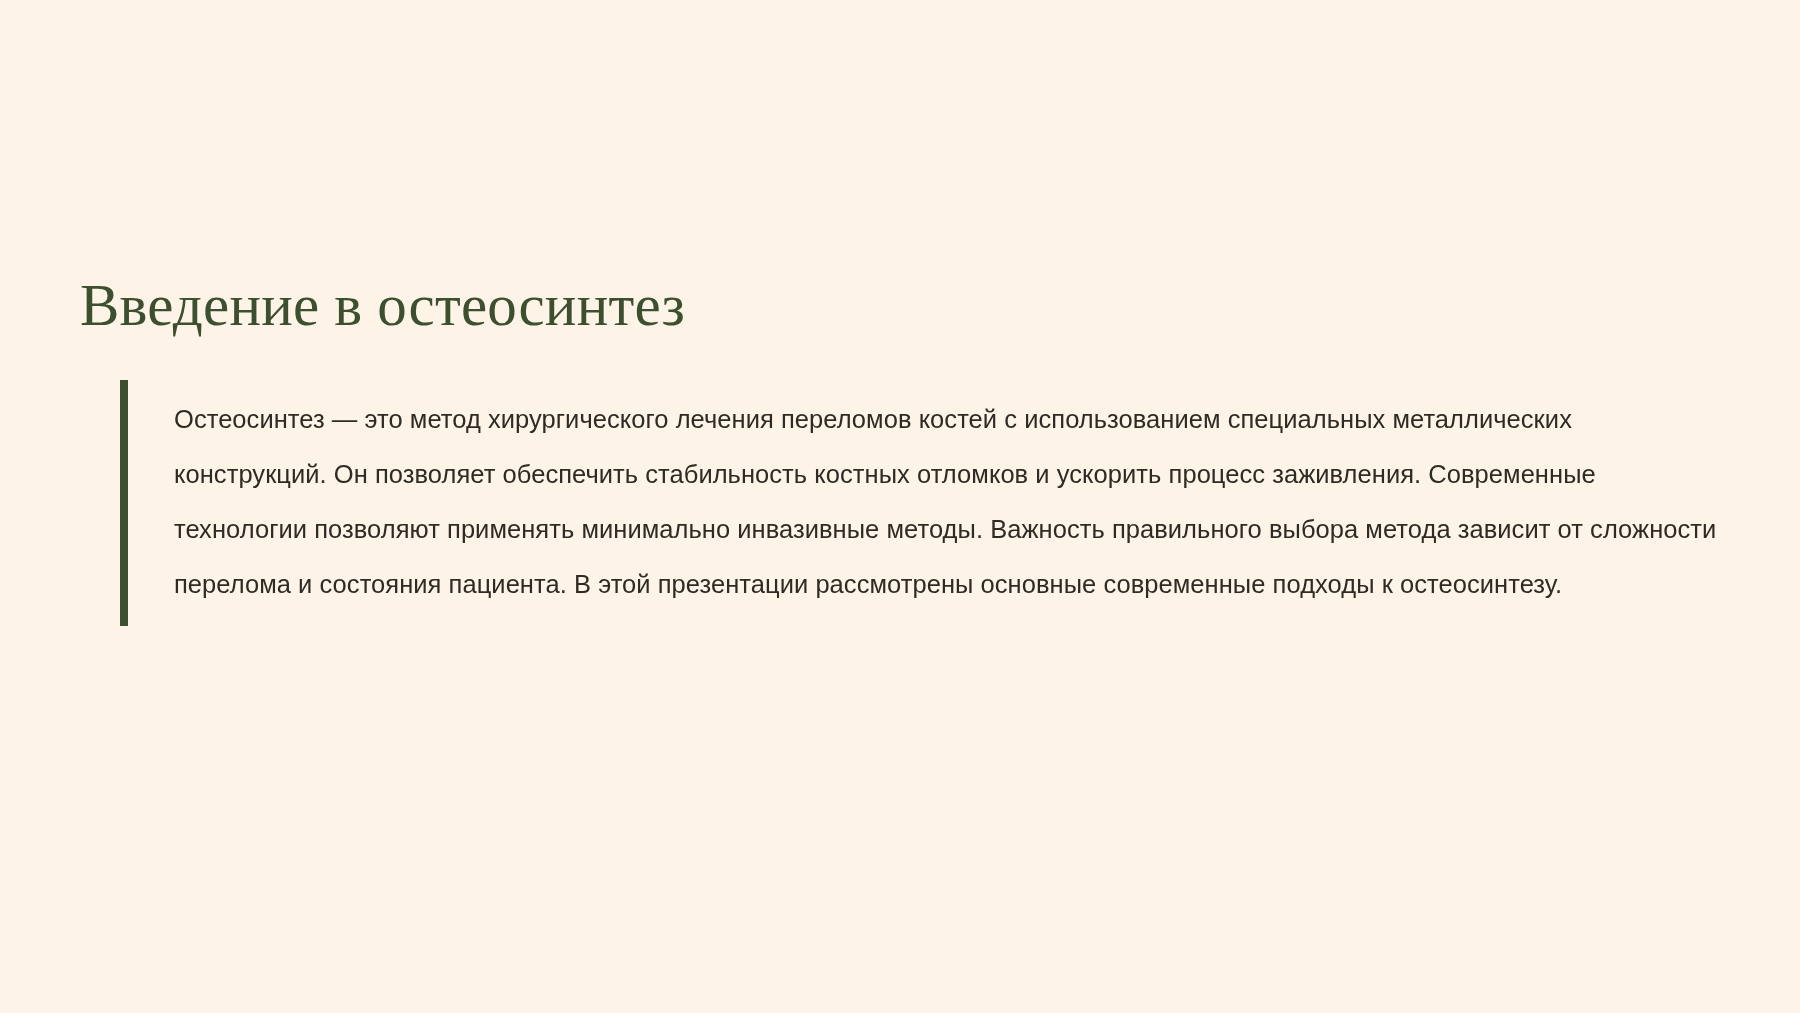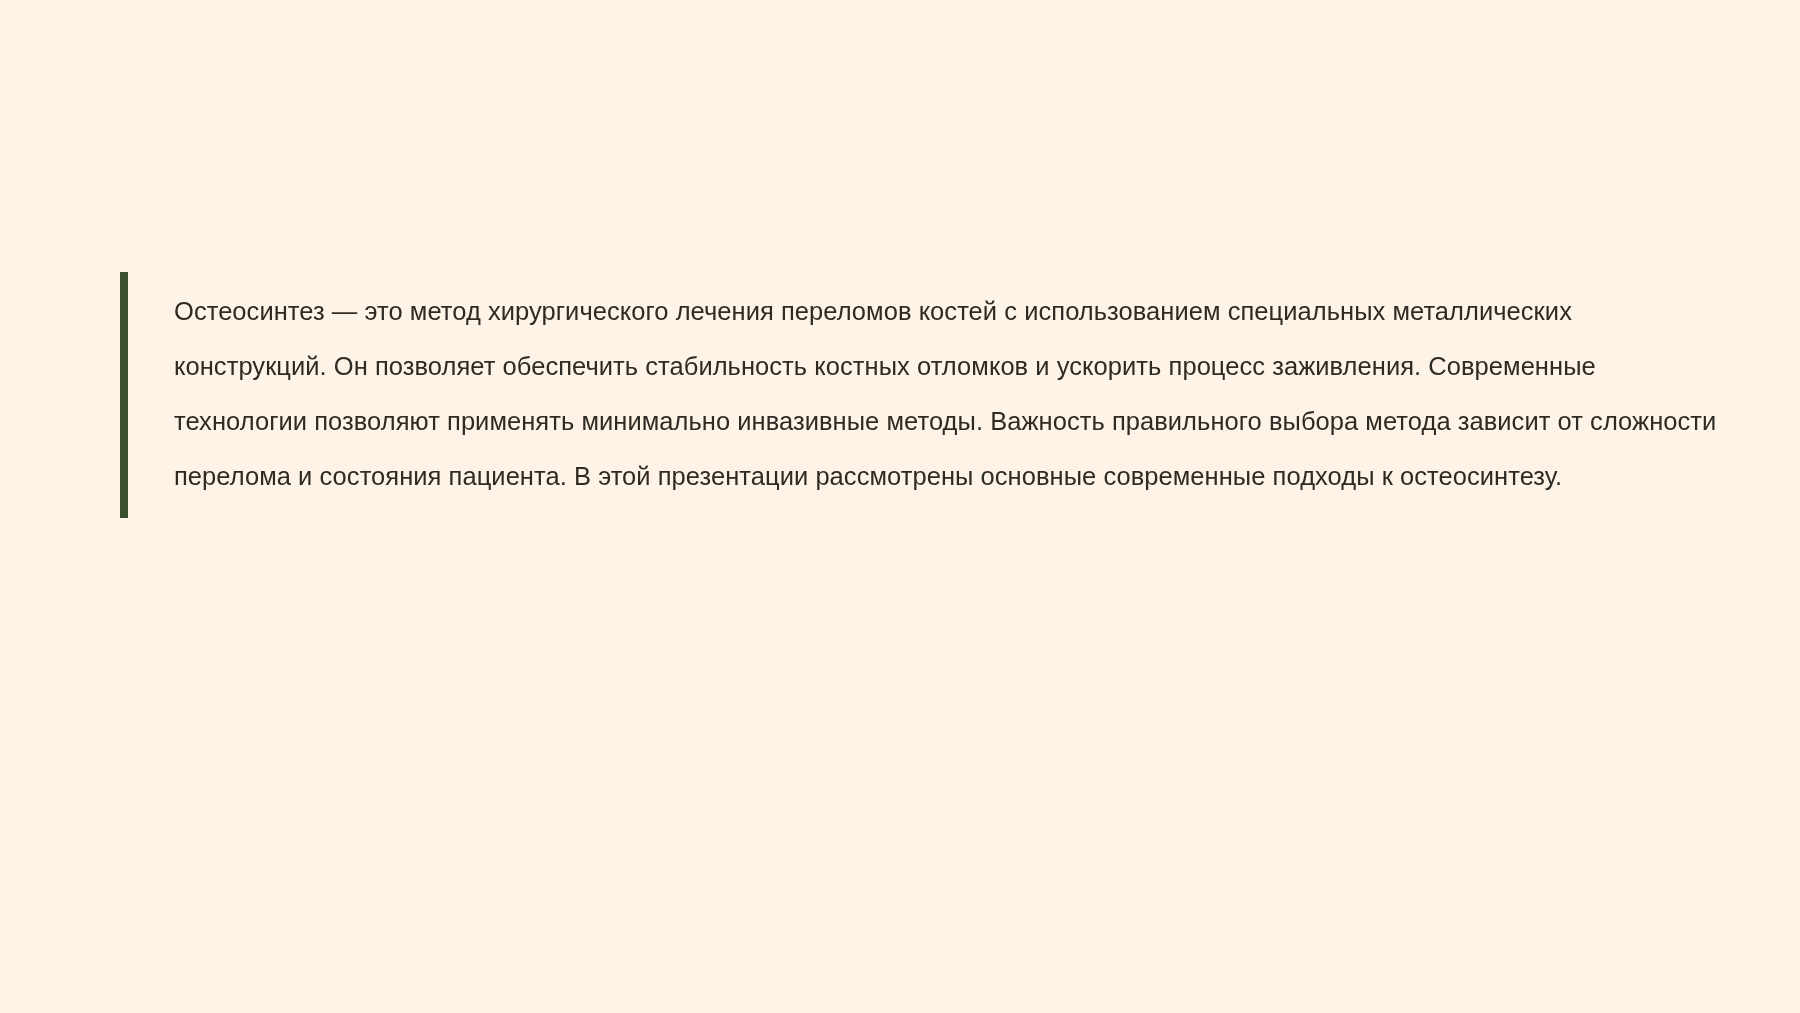--- a/index.html
+++ b/index.html
@@ -75,20 +75,21 @@
     max-width: 1552px;
   }
 </style>
 </head>
 <body>
 
 <div id="slide">
 
   <div id="slide-content">
 
+    <h1 id="slide-title">Введение в остеосинтез</h1>
 
     <div id="body-block">
 
       <div id="accent-bar"></div>
 
       <div id="body-text-wrap">
         <p id="body-text">Остеосинтез — это метод хирургического лечения переломов костей с использованием специальных металлических конструкций. Он позволяет обеспечить стабильность костных отломков и ускорить процесс заживления. Современные технологии позволяют применять минимально инвазивные методы. Важность правильного выбора метода зависит от сложности перелома и состояния пациента. В этой презентации рассмотрены основные современные подходы к остеосинтезу.</p>
       </div>
 
     </div>

